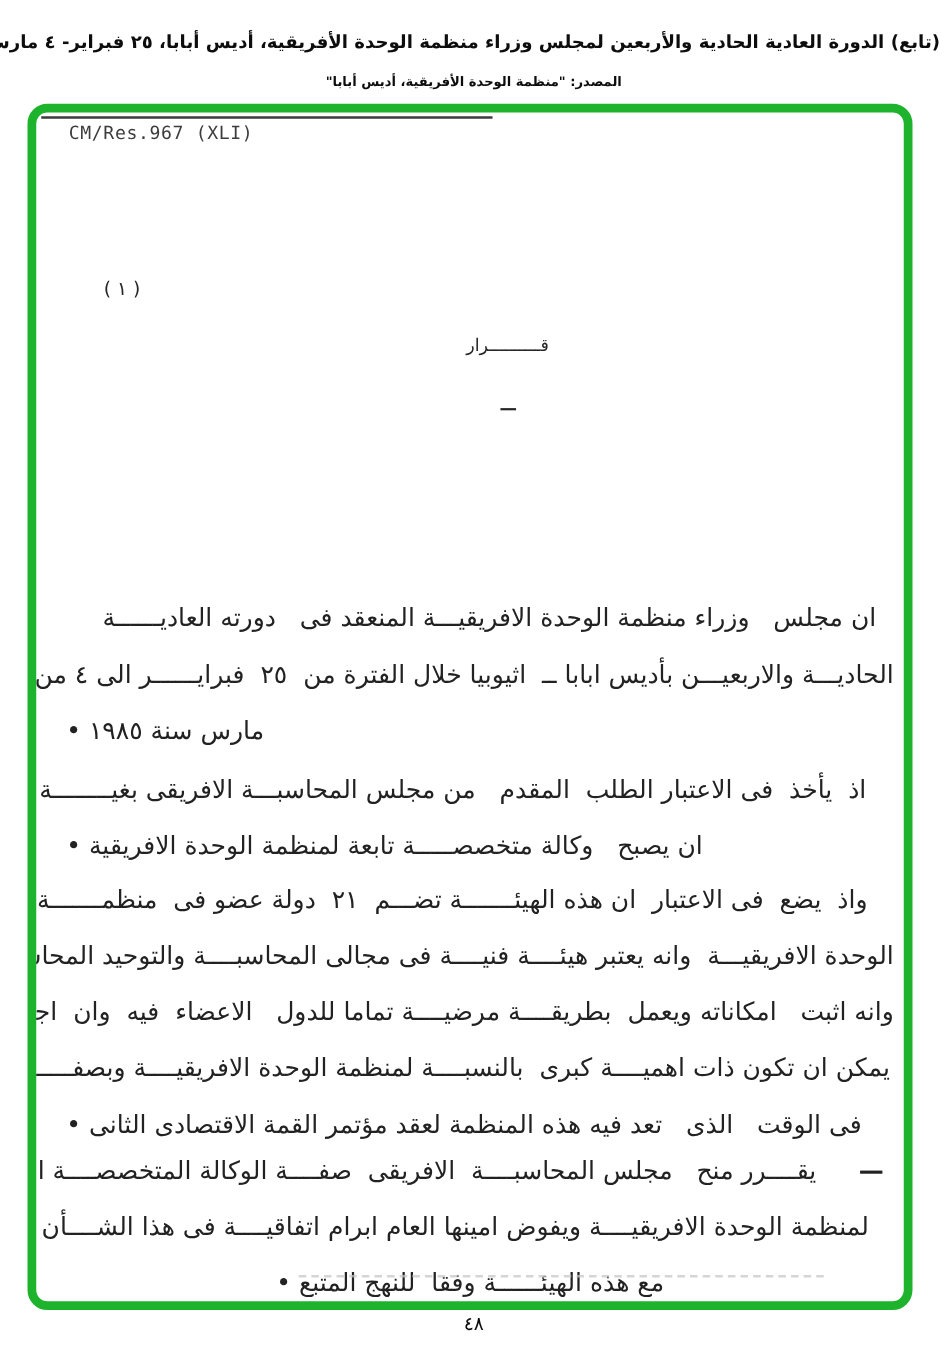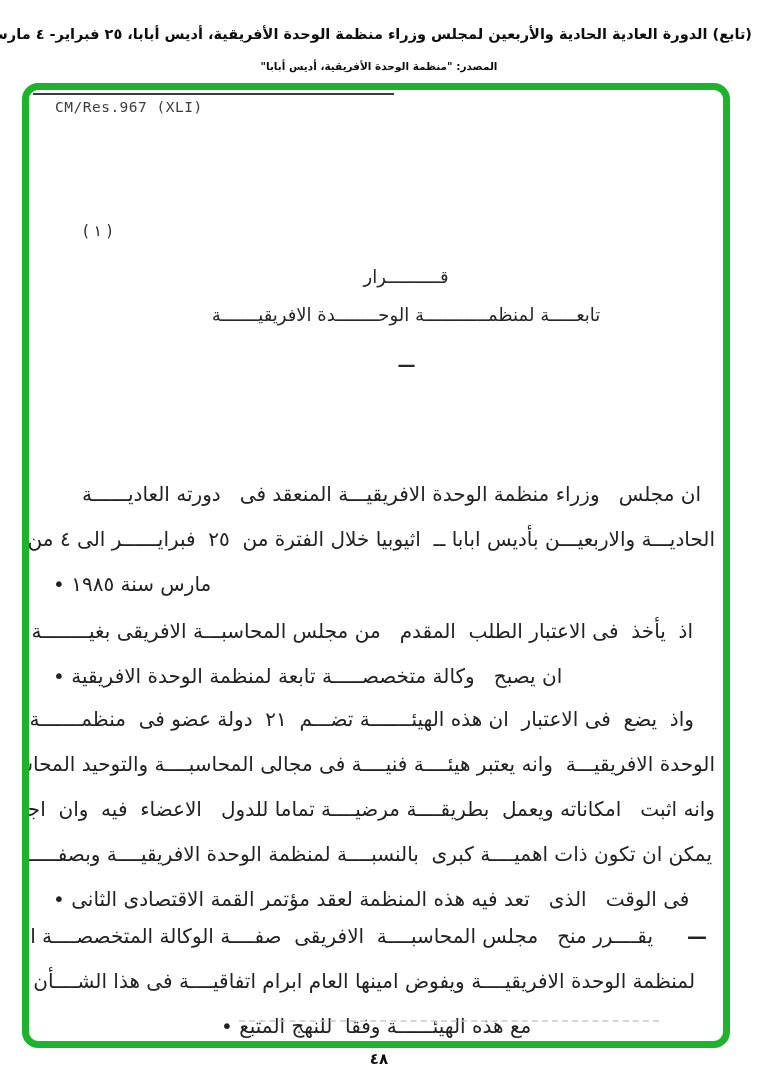--- a/index.html
+++ b/index.html
@@ -32,21 +32,21 @@
     position:absolute;top:9px;left:26px;
     font-family:"DejaVu Sans Mono", monospace;font-size:14.5px;color:#3d3d3d;
     letter-spacing:.5px;white-space:pre;
   }
   .itemno{
     position:absolute;top:132px;left:54px;font-size:15px;color:#262626;
     letter-spacing:2px;white-space:pre;
   }
   .titleblock{
     position:absolute;top:174px;left:80px;right:20px;text-align:center;
-    direction:rtl;font-size:18px;color:#262626;
+    direction:rtl;font-size:14px;color:#262626;
   }
   .titleblock .t{white-space:pre;line-height:26px;}
   .t1{margin-bottom:12px;}
   .t2{margin-bottom:22px;}
   .tdash{margin-top:24px;font-weight:bold;letter-spacing:-1px;}
   .bodytext{
     position:absolute;top:382px;left:24px;right:8px;
     direction:rtl;font-size:20px;color:#222222;
   }
   .line{line-height:45px;white-space:pre;}
@@ -61,40 +61,39 @@
   .p3l4{padding-right:3px;}
   .p4{margin-top:-8px;position:relative;}
   .p4-dash{
     position:absolute;right:8px;top:0;line-height:45px;font-weight:bold;
   }
   .p4l1{padding-right:62px;margin-left:35px;}
   .p4l2{padding-right:20px;}
   .p4l3{padding-left:168px;}
   .pagenum{
     position:absolute;top:1050px;left:0;right:0;text-align:center;
-    font-weight:bold;font-size:15px;color:#0d0d0d;letter-spacing:3px;
+    font-weight:normal;font-size:15px;color:#0d0d0d;letter-spacing:3px;
   }
 </style>
 </head>
 <body>
 
 <div class="hdr1">(تابع)  الدورة العادية الحادية والأربعين لمجلس وزراء منظمة الوحدة الأفريقية، أديس أبابا، ٢٥ فبراير- ٤ مارس ١٩٨٥</div>
 <div class="hdr2">المصدر:  "منظمة الوحدة الأفريقية، أديس أبابا"</div>
 
 <div class="frame">
 
   <div class="scan-edge-top"></div>
 
   <div class="ref">CM/Res.967 (XLI)</div>
 
   <div class="itemno">( ١ )</div>
 
   <div class="titleblock">
     <div class="t t1">قــــــــــرار</div>
-    <div class="t t3">تابعـــــة لمنظمــــــــــــة الوحــــــــدة الافريقيـــــــة</div>
     <div class="t tdash">—</div>
   </div>
 
   <div class="bodytext">
 
     <div class="para p1">
       <div class="line r p1l1">ان مجلس   وزراء منظمة الوحدة الافريقيـــة المنعقد فى   دورته العاديــــــة</div>
       <div class="line r p1l2">الحاديـــة والاربعيـــن بأديس ابابا ــ  اثيوبيا خلال الفترة من  ٢٥  فبرايــــــر الى ٤ من</div>
       <div class="line l p1l3">مارس سنة ١٩٨٥ •</div>
     </div>

